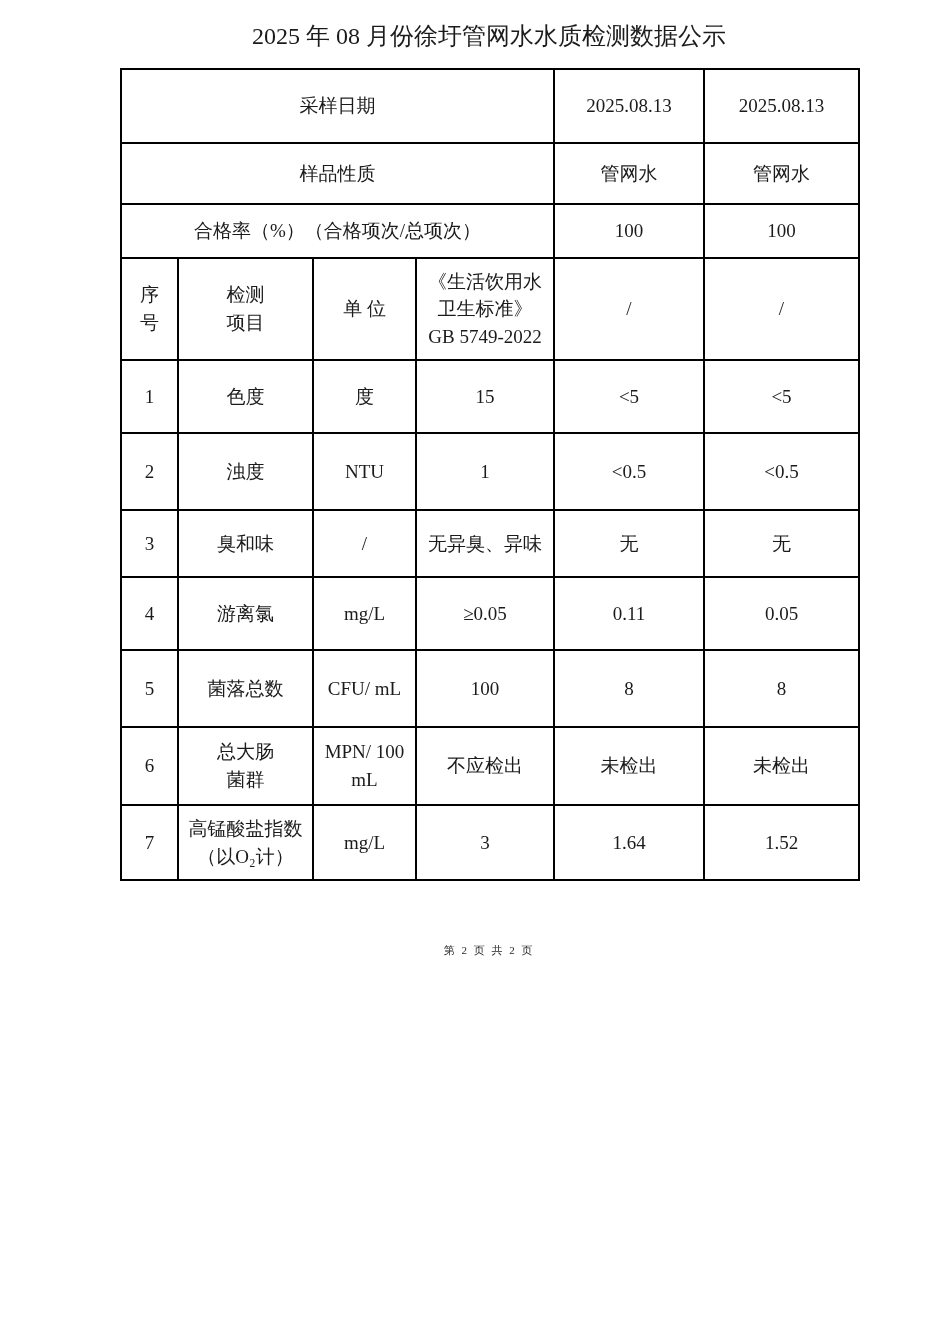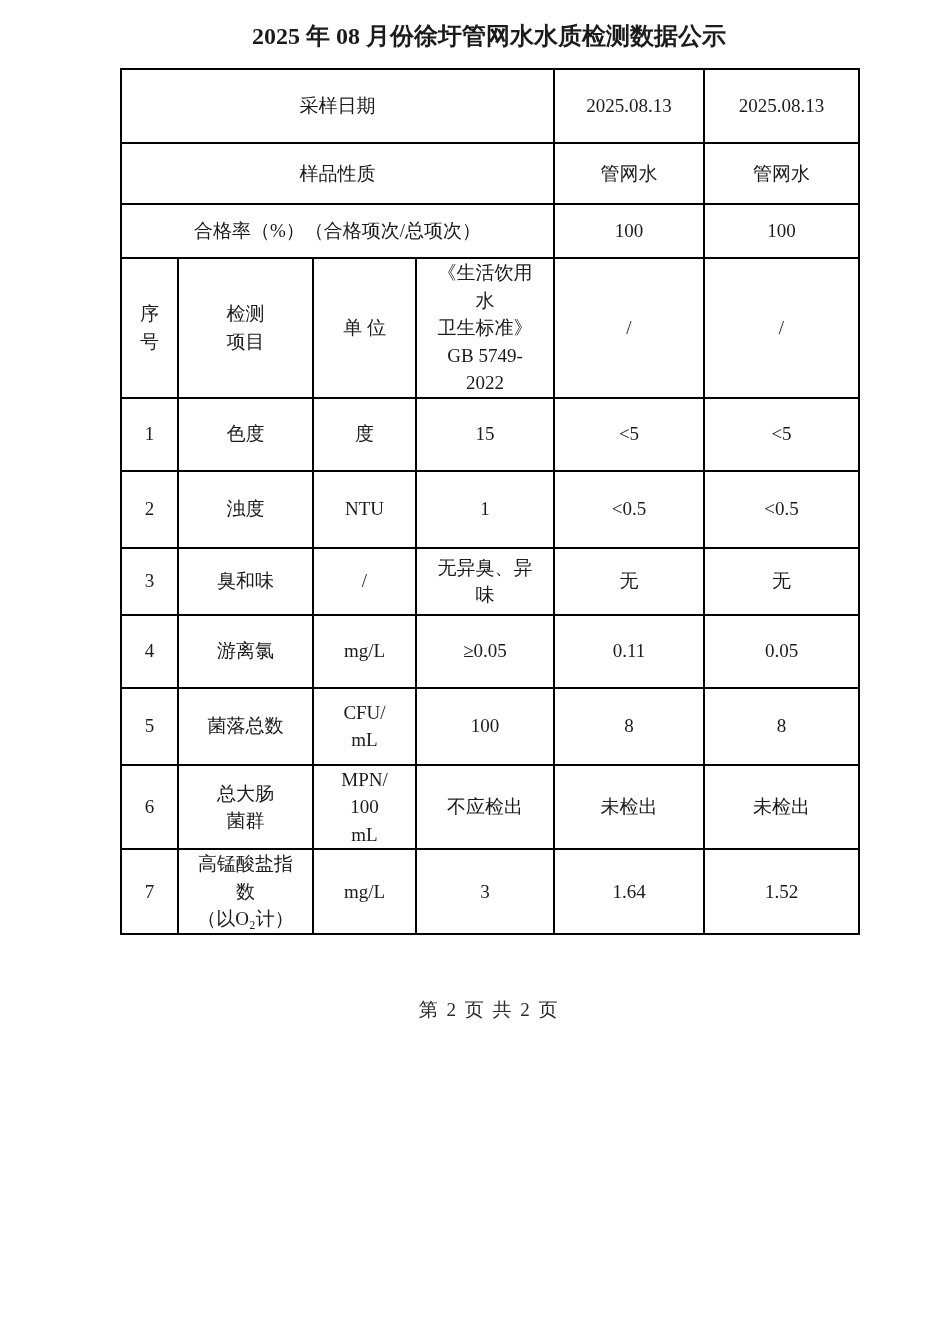--- a/index.html
+++ b/index.html
@@ -31,46 +31,46 @@
     text-align: center;
     font-size: 24px;
     font-weight: bold;
     line-height: 30px;
     letter-spacing: 1px;
   }
   .doc-subtitle {
     margin: 21px 0 0 0;
     text-align: center;
     font-size: 24px;
-    font-weight: bold;
+    font-weight: normal;
     line-height: 30px;
   }
   table.wq-table {
     margin-top: 17px;
     width: 738px;
     table-layout: fixed;
     border-collapse: collapse;
   }
   table.wq-table td {
     border: 2px solid #000000;
-    padding: 0 18px;
+    padding: 0 2px;
     text-align: center;
     vertical-align: middle;
     font-size: 19px;
     line-height: 1.45;
     white-space: pre-line;
     overflow: hidden;
   }
   td.lh-wide { line-height: 2.35; }   
   td.lh-tight { line-height: 1.3; }   
   td.std-cell { font-size: 18px; }    
   .page-footer {
     margin-top: 62px;
     text-align: center;
-    font-size: 19px;
+    font-size: 11px;
     letter-spacing: 2px;
     color: #2a2a2a;
   }
 </style>
 </head>
 <body>
 
 <div class="sheet">
   <div class="content">
 

